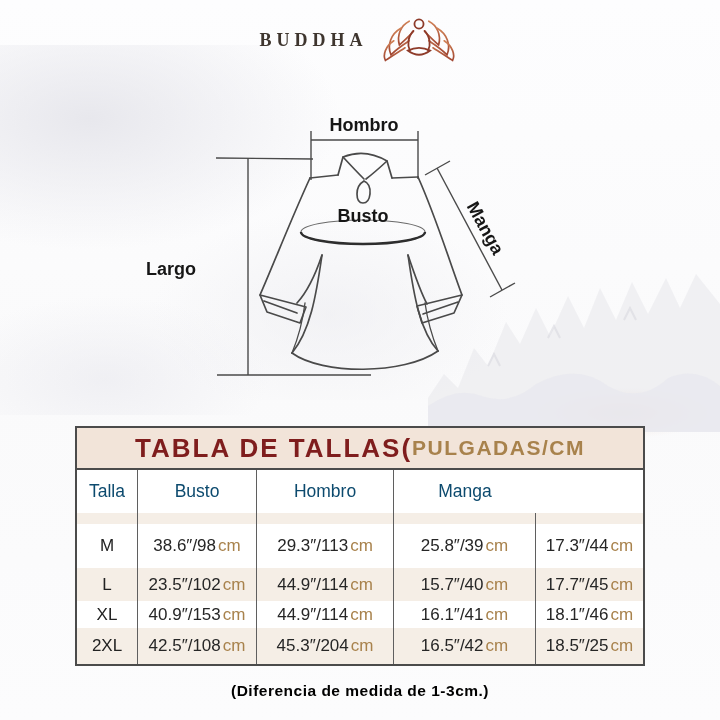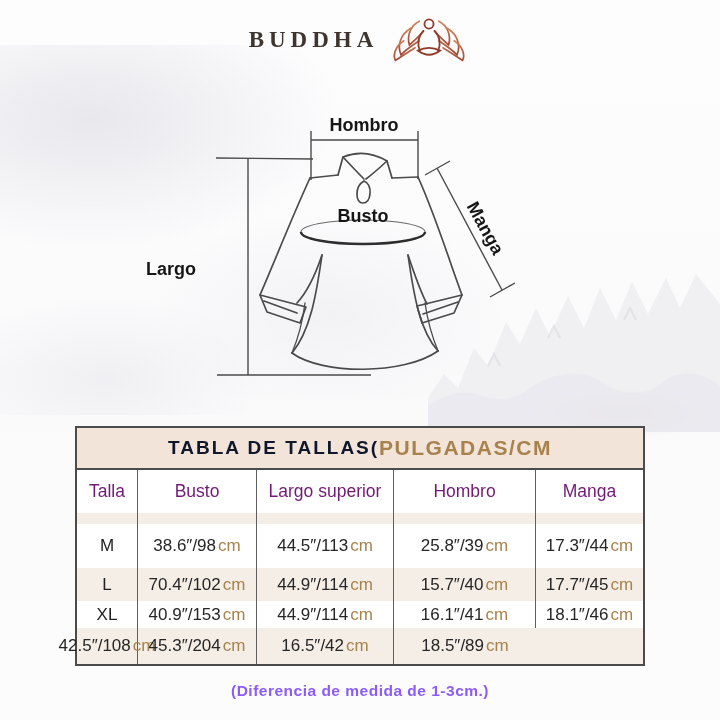--- a/index.html
+++ b/index.html
@@ -15,54 +15,54 @@
   .wash-mid{left:150px;top:210px;width:360px;height:190px;
     background:radial-gradient(ellipse at 50% 55%, rgba(236,236,240,.6) 0%, rgba(236,236,240,0) 70%);}
   .wash-pink{left:535px;top:388px;width:175px;height:50px;
     background:radial-gradient(ellipse at 50% 50%, rgba(242,226,219,.9) 0%, rgba(242,226,219,0) 72%);}
   .mountains{position:absolute;left:428px;top:246px;width:292px;height:186px;}
   .mountains-left{position:absolute;left:-30px;top:295px;width:300px;height:120px;
     background:radial-gradient(ellipse at 45% 70%, rgba(231,231,237,.55) 0%, rgba(231,231,237,0) 70%);}
 
   
   .brand{position:absolute;top:10px;left:0;right:0;display:flex;justify-content:center;align-items:center;gap:9px;}
-  .brand-word{font-family:"Liberation Serif",serif;font-size:23px;font-weight:600;
+  .brand-word{font-family:"Liberation Serif",serif;font-size:18px;font-weight:600;
     letter-spacing:5px;color:#3e352e;}
 
   
   .diagram{position:absolute;left:140px;top:95px;width:440px;height:310px;}
   .diagram svg{display:block;width:100%;height:100%;}
   .dim-label{font-family:"Liberation Sans",sans-serif;font-size:18px;font-weight:bold;fill:#161616;}
 
   
   .size-table{position:absolute;left:75px;top:426px;width:570px;
     border:2px solid #4b4b4b;background:#ffffff;box-sizing:border-box;}
   .t-title{height:42px;background:#f2e4d9;border-bottom:2px solid #4b4b4b;
     display:flex;align-items:center;justify-content:center;box-sizing:border-box;}
-  .t-main{color:#0f172a;font-size:19px;font-weight:bold;letter-spacing:2px;}
+  .t-main{color:#7f1d1d;font-size:26px;font-weight:bold;letter-spacing:2px;}
   .t-sub{color:#a8824c;font-size:21px;font-weight:bold;letter-spacing:1.5px;}
   .tr{display:grid;grid-template-columns:61px 119px 137px 142px 107px;}
   .td{display:flex;align-items:center;justify-content:center;
     border-right:1.5px solid #5f5f5f;box-sizing:border-box;
     font-size:17px;color:#262626;}
   .td:last-child{border-right:none;}
   .thead{height:43px;}
-  .thead .td{font-size:17.5px;color:#701a75;}
+  .thead .td{font-size:17.5px;color:#0c4a6e;}
   .spacer{height:11px;background:#f5eee6;}
   .spacer .td{background:transparent;}
   .row-m{height:44px;}
   .row-l{height:33px;background:#f5eee6;}
   .row-xl{height:27px;}
   .row-2xl{height:36px;background:#f5eee6;}
   .unit{color:#a8824c;margin-left:2px;}
   .talla-cell{color:#222;}
 
   
   .footer-note{position:absolute;left:0;right:0;top:682px;text-align:center;
-    font-size:15.5px;font-weight:bold;color:#8b5cf6;letter-spacing:.5px;}
+    font-size:15.5px;font-weight:bold;color:#000000;letter-spacing:.5px;}
 </style>
 </head>
 <body>
 
 <div class="wash wash-left"></div>
 <div class="wash wash-mid"></div>
 <div class="wash mountains-left"></div>
 <div class="wash wash-pink"></div>
 <div class="mountains">
   <svg viewBox="0 0 292 186">
@@ -164,57 +164,56 @@
 
 <div class="size-table">
   <div class="t-title">
     <span class="t-main">TABLA DE TALLAS(</span>
       <span class="t-sub">PULGADAS/CM</span>
   </div>
 
   <div class="tr thead">
     <div class="td">Talla</div>
     <div class="td">Busto</div>
-    <div class="td">Largo superior</div>
     <div class="td">Hombro</div>
     <div class="td">Manga</div>
   </div>
 
   <div class="tr spacer">
     <div class="td"></div>
       <div class="td"></div>
       <div class="td"></div>
       <div class="td"></div>
       <div class="td"></div>
   </div>
 
   <div class="tr row-m">
     <div class="td talla-cell">M</div>
     <div class="td">
         <span>38.6″/98</span>
         <span class="unit">cm</span>
       </div>
     <div class="td">
-        <span>44.5″/113</span>
+        <span>29.3″/113</span>
         <span class="unit">cm</span>
       </div>
     <div class="td">
         <span>25.8″/39</span>
         <span class="unit">cm</span>
       </div>
     <div class="td">
         <span>17.3″/44</span>
         <span class="unit">cm</span>
       </div>
   </div>
 
   <div class="tr row-l">
     <div class="td talla-cell">L</div>
     <div class="td">
-        <span>70.4″/102</span>
+        <span>23.5″/102</span>
         <span class="unit">cm</span>
       </div>
     <div class="td">
         <span>44.9″/114</span>
         <span class="unit">cm</span>
       </div>
     <div class="td">
         <span>15.7″/40</span>
         <span class="unit">cm</span>
       </div>
@@ -238,32 +237,33 @@
         <span>16.1″/41</span>
         <span class="unit">cm</span>
       </div>
     <div class="td">
         <span>18.1″/46</span>
         <span class="unit">cm</span>
       </div>
   </div>
 
   <div class="tr row-2xl">
+    <div class="td talla-cell">2XL</div>
     <div class="td">
         <span>42.5″/108</span>
         <span class="unit">cm</span>
       </div>
     <div class="td">
         <span>45.3″/204</span>
         <span class="unit">cm</span>
       </div>
     <div class="td">
         <span>16.5″/42</span>
         <span class="unit">cm</span>
       </div>
     <div class="td">
-        <span>18.5″/89</span>
+        <span>18.5″/25</span>
         <span class="unit">cm</span>
       </div>
   </div>
 </div>
 
 <div class="footer-note">(Diferencia de medida de 1-3cm.)</div>
 
 </body></html>

